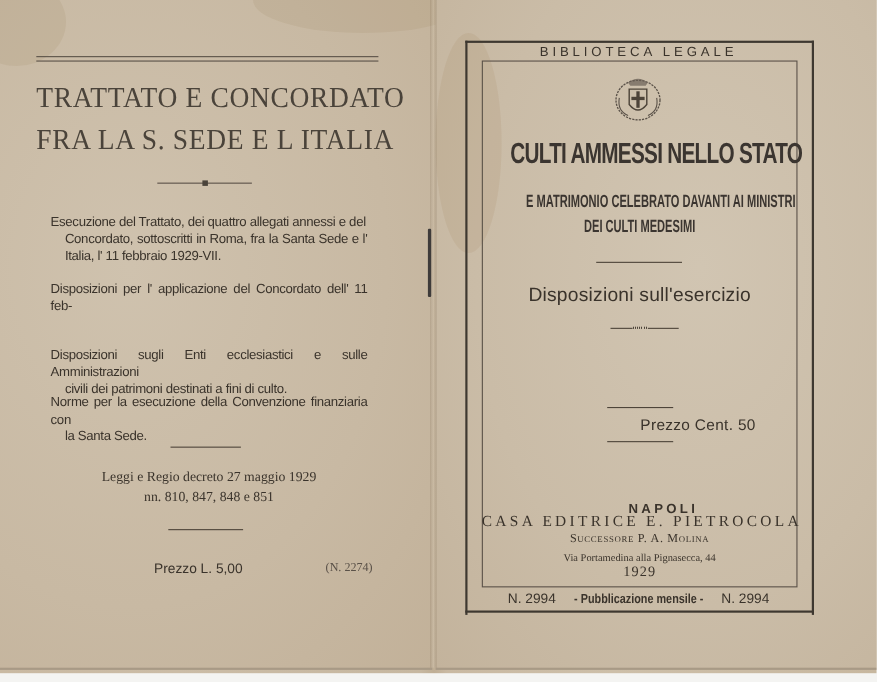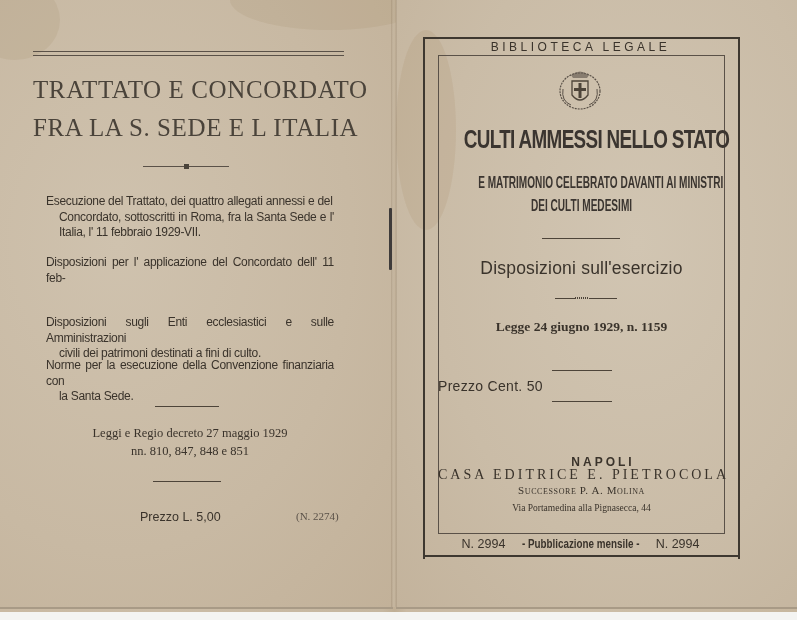--- a/index.html
+++ b/index.html
@@ -118,21 +118,21 @@
   }
   .r-dots {
     position: absolute; left: 575px; top: 297px; width: 14px; height: 2px;
     background: repeating-linear-gradient(90deg, #4d4439 0 1px, transparent 1px 2px);
   }
   .r-law {
     position: absolute; left: 438px; top: 319px; width: 287px; text-align: center;
     font-family: "Liberation Serif", serif; font-weight: bold; font-size: 13.5px; color: #3a332b;
   }
   .r-price {
-    position: absolute; left: 438px; top: 378px; width: 249px; text-align: left;
+    position: absolute; left: 438px; top: 378px; width: 249px; text-align: right;
     font-family: "Liberation Sans", sans-serif; font-size: 14px; color: #3a332b; letter-spacing: 0.3px;
   }
   .r-city {
     position: absolute; left: 438px; top: 455px; width: 330px; text-align: center;
     font-family: "Liberation Sans", sans-serif; font-weight: bold; font-size: 12px; letter-spacing: 3px; color: #3a332b;
   }
   .r-publisher {
     position: absolute; left: 438px; top: 467px; width: 287px; text-align: right;
     font-family: "Liberation Serif", serif; font-size: 14px; letter-spacing: 3px; color: #3a332b; white-space: nowrap;
   }
@@ -224,29 +224,29 @@
   <div class="r-subtitle" style="top:196px;">DEI CULTI MEDESIMI</div>
 
   <div class="r-rule" style="left:542px;top:238px;width:78px;"></div>
 
   <div class="r-dispos">Disposizioni sull'esercizio</div>
 
   <div class="r-rule" style="left:555px;top:298px;width:20px;"></div>
   <div class="r-dots"></div>
   <div class="r-rule" style="left:589px;top:298px;width:28px;"></div>
 
-  <div class="r-law">Legge 24 giugno 1929, n. 1159</div>
 
   <div class="r-rule" style="left:552px;top:370px;width:60px;"></div>
   <div class="r-price">Prezzo Cent. 50</div>
   <div class="r-rule" style="left:552px;top:401px;width:60px;"></div>
 
   <div class="r-city">NAPOLI</div>
   <div class="r-publisher">CASA EDITRICE E. PIETROCOLA</div>
   <div class="r-successor">Successore P. A. Molina</div>
   <div class="r-address">Via Portamedina alla Pignasecca, 44</div>
+  <div class="r-year">1929</div>
 
   <div class="r-footer">
     <span>N. 2994</span>
     <span class="mid">- Pubblicazione mensile -</span>
     <span>N. 2994</span>
   </div>
 </div>
 
 </body></html>

